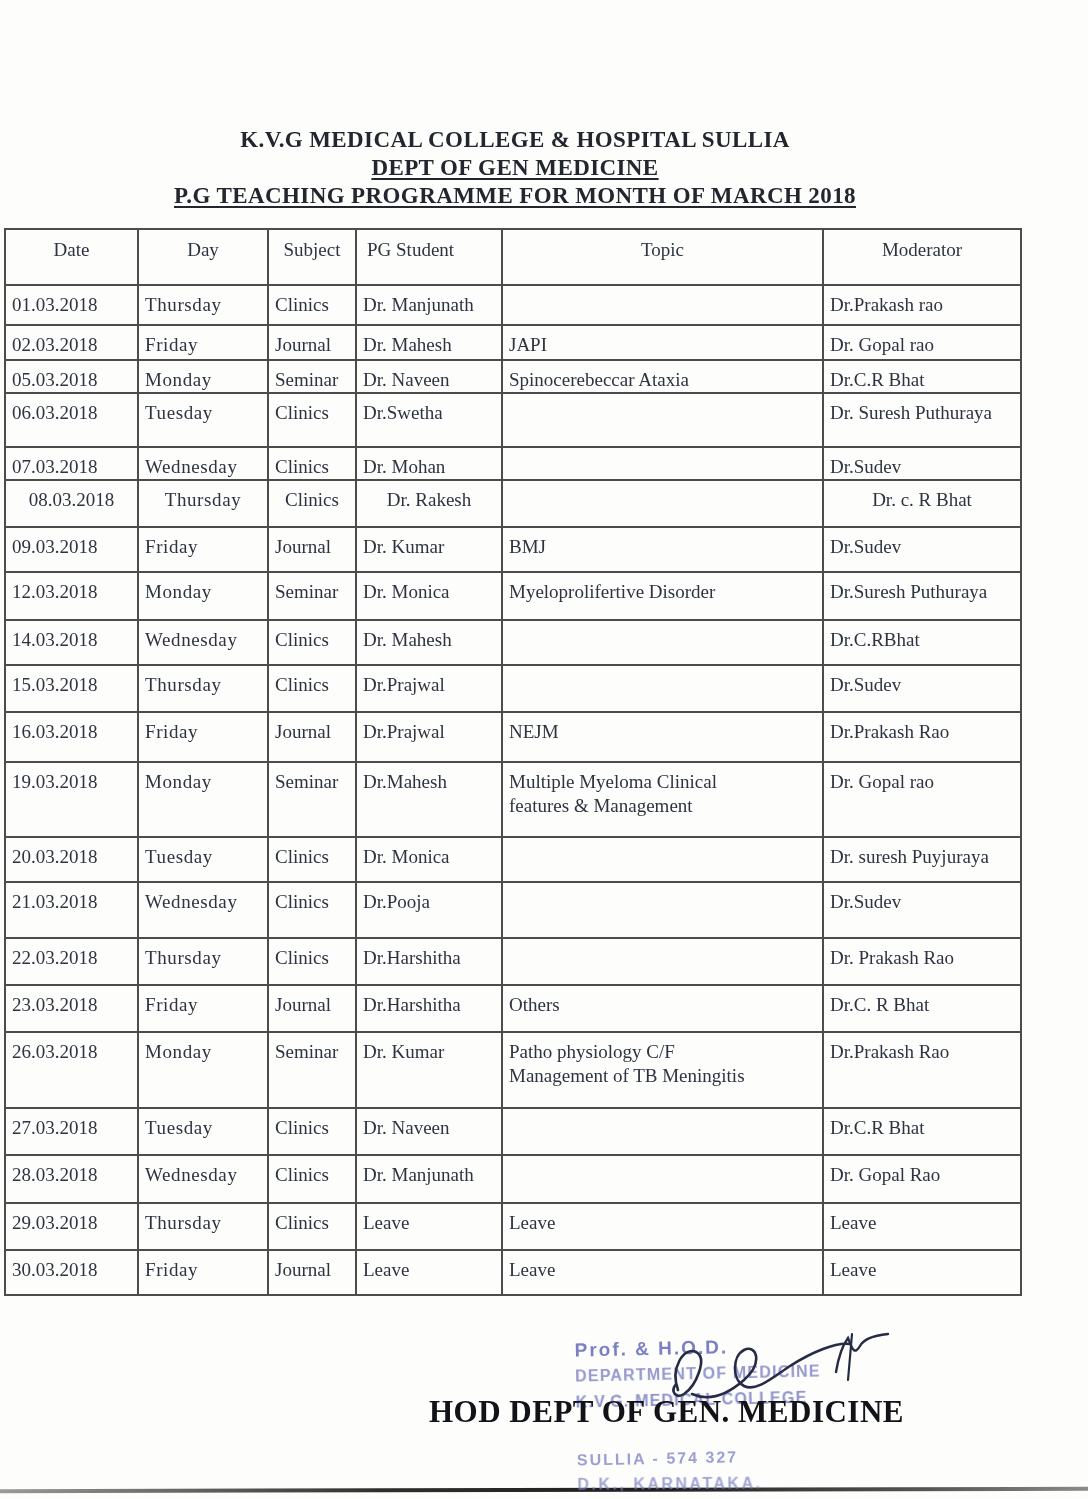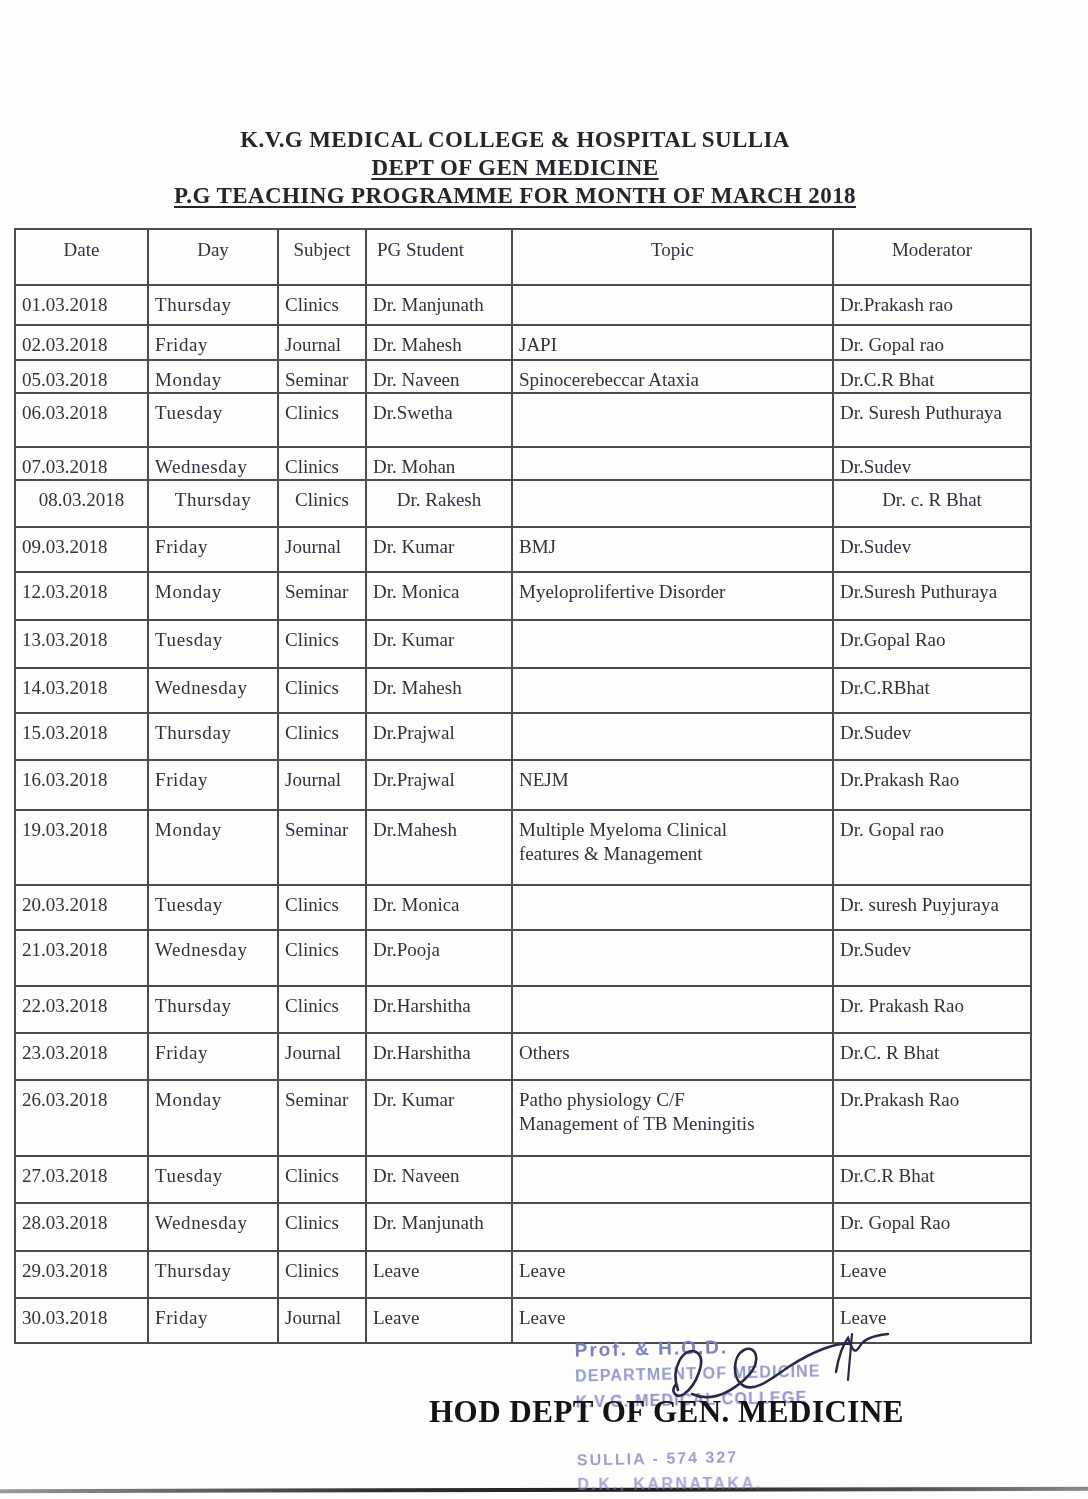--- a/index.html
+++ b/index.html
@@ -23,21 +23,21 @@
     letter-spacing: 0.4px;
   }
   .title-line { line-height: 28px; }
   .title-line.underlined {
     text-decoration: underline;
     text-decoration-thickness: 2px;
     text-underline-offset: 3px;
   }
   
   table.schedule {
-    position: absolute; left: 14px; top: 228px;
+    position: absolute; left: 4px; top: 228px;
     border-collapse: collapse;
     table-layout: fixed;
     width: 1016px;
     font-size: 19px;
     color: #2d3340;
   }
   table.schedule th, table.schedule td {
     border: 2px solid #4c4c4c;
     vertical-align: top;
     padding: 7px 6px 0 6px;
@@ -185,28 +185,20 @@
           <td class="cell cell-moderator">Dr.Sudev</td>
         </tr>
         <tr style="height: 48px;">
           <td class="cell cell-date">12.03.2018</td>
           <td class="cell cell-day">Monday</td>
           <td class="cell cell-subject">Seminar</td>
           <td class="cell cell-pg_student">Dr. Monica</td>
           <td class="cell cell-topic">Myeloprolifertive Disorder</td>
           <td class="cell cell-moderator">Dr.Suresh Puthuraya</td>
         </tr>
-        <tr style="height: 48px;">
-          <td class="cell cell-date">13.03.2018</td>
-          <td class="cell cell-day">Tuesday</td>
-          <td class="cell cell-subject">Clinics</td>
-          <td class="cell cell-pg_student">Dr. Kumar</td>
-          <td class="cell cell-topic"></td>
-          <td class="cell cell-moderator">Dr.Gopal Rao</td>
-        </tr>
         <tr style="height: 45px;">
           <td class="cell cell-date">14.03.2018</td>
           <td class="cell cell-day">Wednesday</td>
           <td class="cell cell-subject">Clinics</td>
           <td class="cell cell-pg_student">Dr. Mahesh</td>
           <td class="cell cell-topic"></td>
           <td class="cell cell-moderator">Dr.C.RBhat</td>
         </tr>
         <tr style="height: 47px;">
           <td class="cell cell-date">15.03.2018</td>

